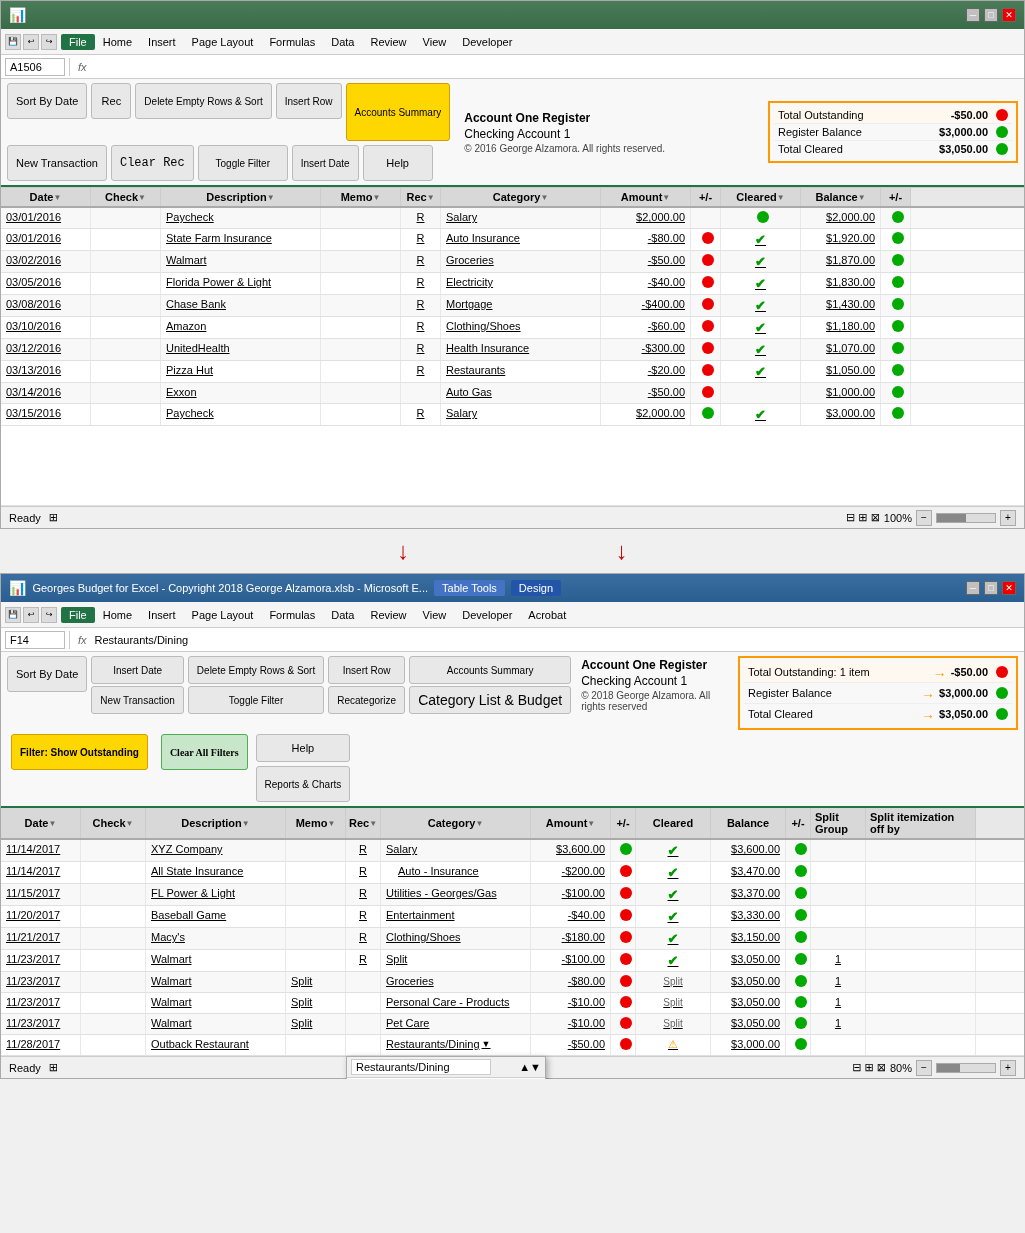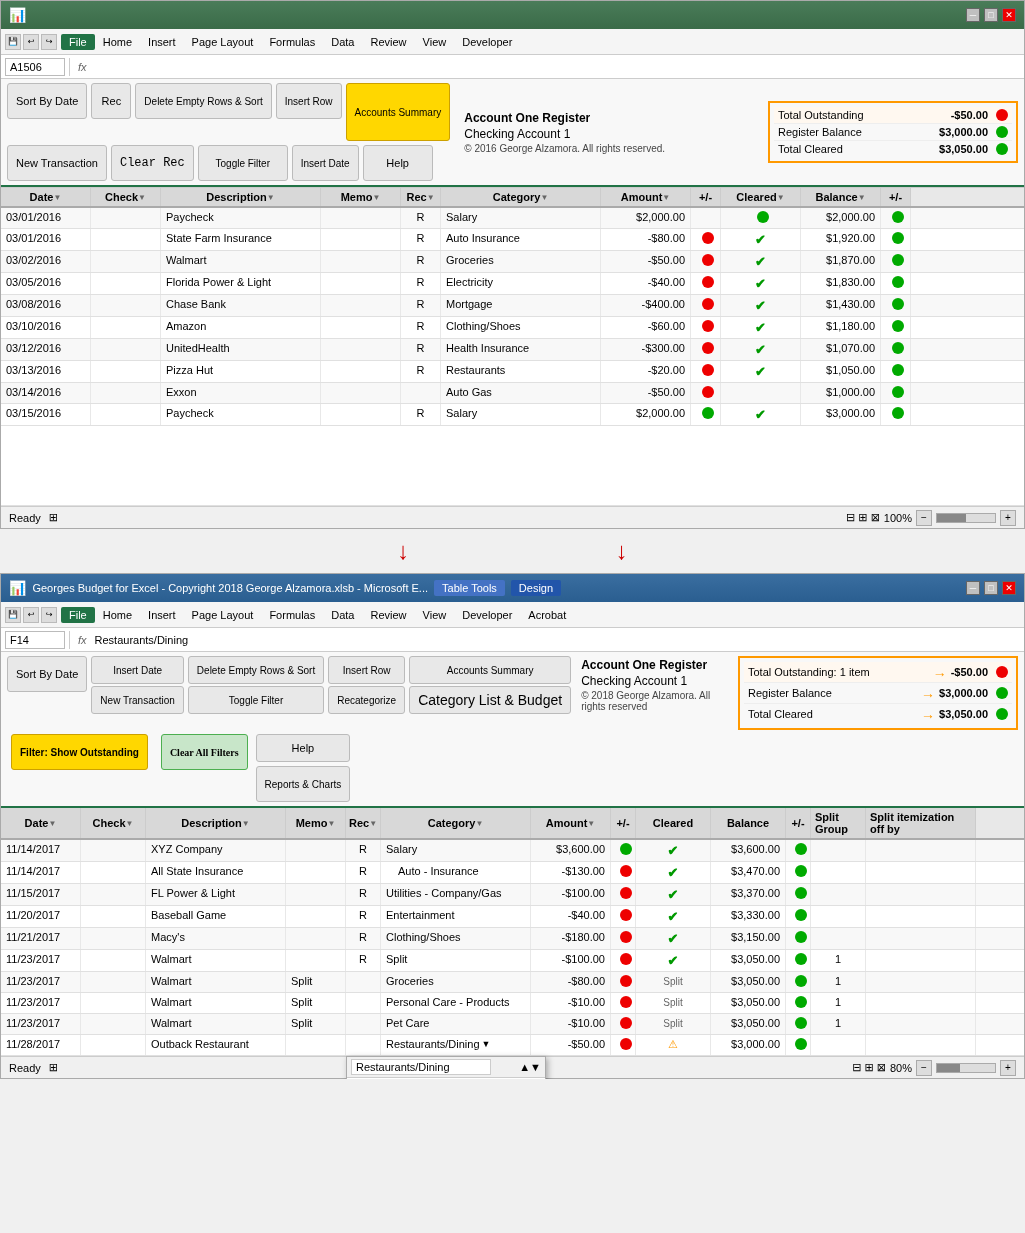--- a/index.html
+++ b/index.html
@@ -120,21 +120,21 @@
       font-weight: bold;
       font-size: 11px;
       display: flex;
       align-items: center;
       justify-content: center;
       background: #d8d8d8;
     }
     .sort-btn { font-size: 8px; color: #666; }
 
     
-    .data-table { width: 100%; }
+    .data-table { width: 100%; text-decoration: underline; }
     .data-row {
       display: grid;
       grid-template-columns: 90px 70px 160px 80px 40px 160px 90px 30px 80px 80px 30px;
       border-bottom: 1px solid #e0e0e0;
       background: #fff;
     }
     .data-row:nth-child(odd) { background: #f8f8f8; }
     .data-cell {
       padding: 3px 5px;
       border-right: 1px solid #e8e8e8;
@@ -720,35 +720,35 @@
     <div class="data-cell center"></div>
     <div class="data-cell"></div>
   </div>
       <div class="data-row2">
     <div class="data-cell">11/14/2017</div>
     <div class="data-cell"></div>
     <div class="data-cell">All State Insurance</div>
     <div class="data-cell"></div>
     <div class="data-cell center">R</div>
     <div class="data-cell" style="position:relative;margin-left:12px;">Auto - Insurance</div>
-    <div class="data-cell right">-$130.00</div>
+    <div class="data-cell right">-$200.00</div>
     <div class="data-cell center"><span class="dot dot-red"></span></div>
     <div class="data-cell center"><span class="check-green">✔</span></div>
     <div class="data-cell right">$3,470.00</div>
     <div class="data-cell center"><span class="dot dot-green"></span></div>
     <div class="data-cell center"></div>
     <div class="data-cell"></div>
   </div>
       <div class="data-row2">
     <div class="data-cell">11/15/2017</div>
     <div class="data-cell"></div>
     <div class="data-cell">FL Power &amp; Light</div>
     <div class="data-cell"></div>
     <div class="data-cell center">R</div>
-    <div class="data-cell" style="position:relative;">Utilities - Company/Gas</div>
+    <div class="data-cell" style="position:relative;">Utilities - Georges/Gas</div>
     <div class="data-cell right">-$100.00</div>
     <div class="data-cell center"><span class="dot dot-red"></span></div>
     <div class="data-cell center"><span class="check-green">✔</span></div>
     <div class="data-cell right">$3,370.00</div>
     <div class="data-cell center"><span class="dot dot-green"></span></div>
     <div class="data-cell center"></div>
     <div class="data-cell"></div>
   </div>
       <div class="data-row2">
     <div class="data-cell">11/20/2017</div>

